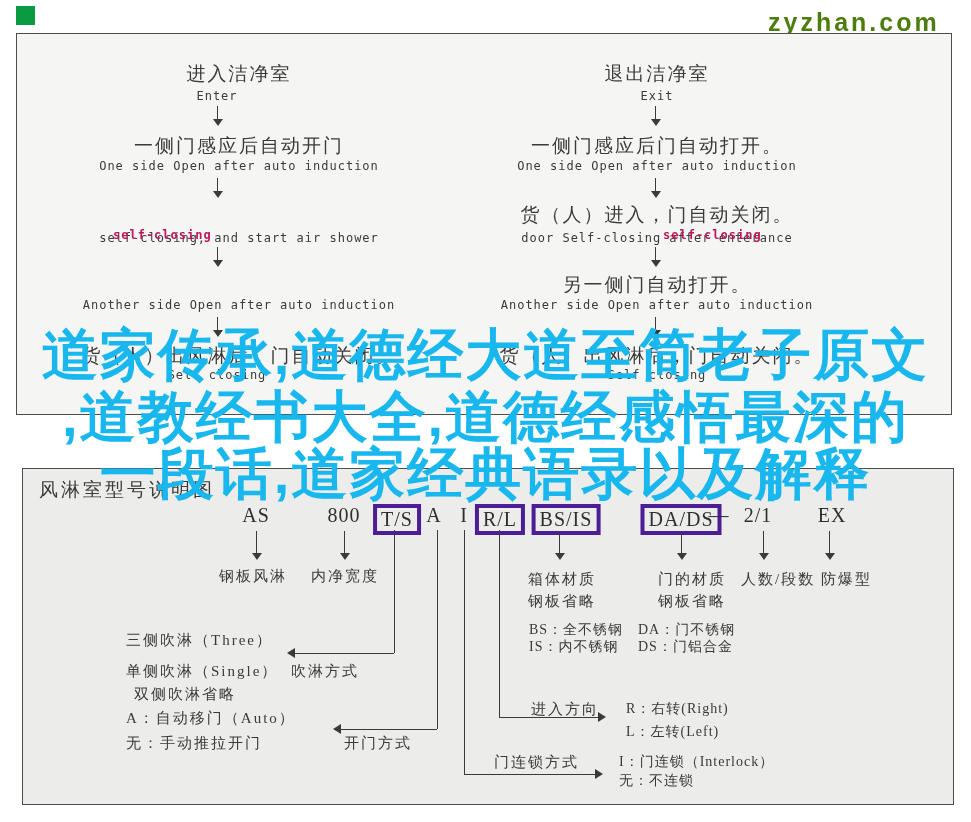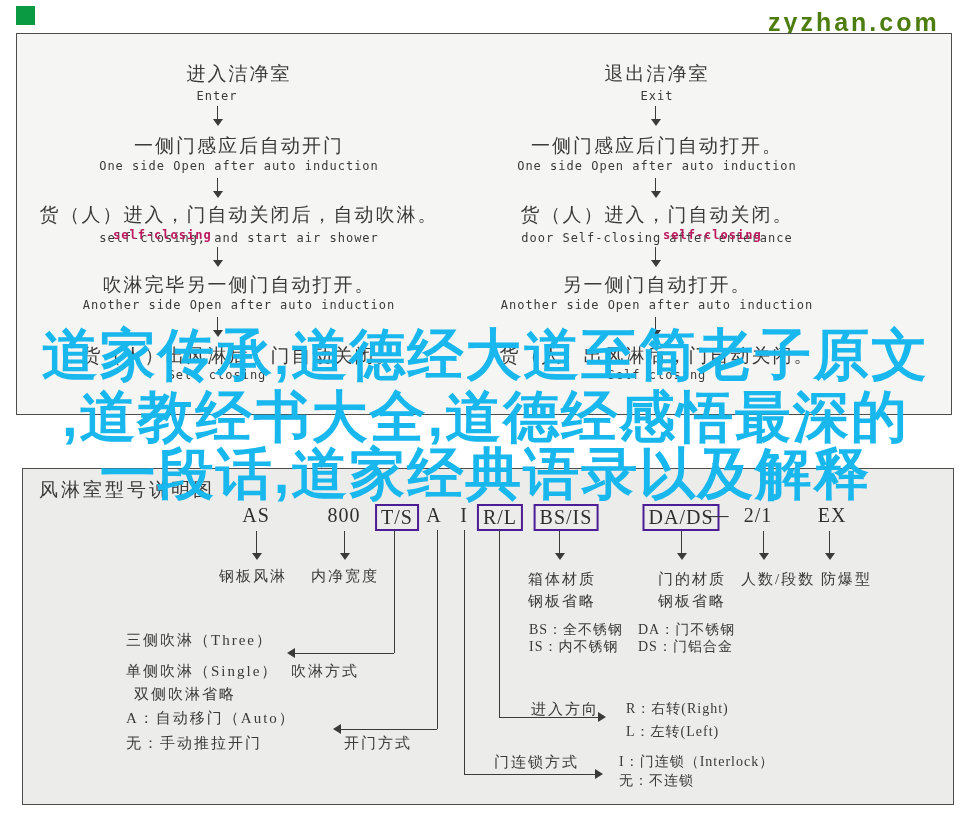--- a/index.html
+++ b/index.html
@@ -34,21 +34,21 @@
   .head-left{position:absolute;width:0;height:0;border:5px solid transparent;
              border-right:8px solid #3a3a3a;border-left:none;}
   .head-right{position:absolute;width:0;height:0;border:5px solid transparent;
               border-left:8px solid #3a3a3a;border-right:none;}
   
   .wm{position:absolute;left:0;width:971px;text-align:center;font-family:"Liberation Sans",sans-serif;
       font-weight:bold;font-size:56px;letter-spacing:2px;color:#18b7ee;white-space:nowrap;line-height:1;}
   
   .sec-title{position:absolute;left:16px;top:8px;font-size:19px;letter-spacing:3px;color:#3a3a3a;}
   .code{position:absolute;top:35px;transform:translateX(-50%);font-size:20px;letter-spacing:1px;color:#2f2f2f;}
-  .code.boxed{border:2px solid #4c1d95;padding:0 4px;}
+  .code.boxed{border:4px solid #4c1d95;padding:0 4px;}
   .lbl{position:absolute;font-size:15px;letter-spacing:2px;color:#3a3a3a;white-space:nowrap;}
   .lbl.sm{font-size:14px;letter-spacing:1px;}
 </style>
 </head>
 <body>
 
 <div class="page">
 
   <div class="hdr-square"></div>
   <div class="site-mark">zyzhan.com</div>
@@ -57,28 +57,26 @@
 
     <div class="col" style="left:2px">
       <div class="zh" style="top:27px">进入洁净室</div>
       <div class="en shift" style="top:55px">Enter</div>
       <div class="varrow" style="left:198px;top:72px;height:13px"></div>
 
       <div class="zh" style="top:99px">一侧门感应后自动开门</div>
       <div class="en" style="top:125px">One side Open after auto induction</div>
       <div class="varrow" style="left:198px;top:144px;height:13px"></div>
 
-      <div class="zh" style="top:168px">货（人）进入，门自动关闭后，自动吹淋。</div>
       <div class="enwrap" style="top:194px">
         <span class="en" style="position:static">self-closing, and start air shower</span>
         <span class="overlay" style="left:94px">self-closing</span>
       </div>
       <div class="varrow" style="left:198px;top:213px;height:13px"></div>
 
-      <div class="zh" style="top:238px">吹淋完毕另一侧门自动打开。</div>
       <div class="en" style="top:264px">Another side Open after auto induction</div>
       <div class="varrow" style="left:198px;top:283px;height:13px"></div>
 
       <div class="zh" style="top:309px">货（人）出风淋后，门自动关闭。</div>
       <div class="en shift" style="top:334px">Self closing</div>
     </div>
 
     <div class="col" style="left:420px">
       <div class="zh" style="top:27px">退出洁净室</div>
       <div class="en" style="top:55px">Exit</div>

